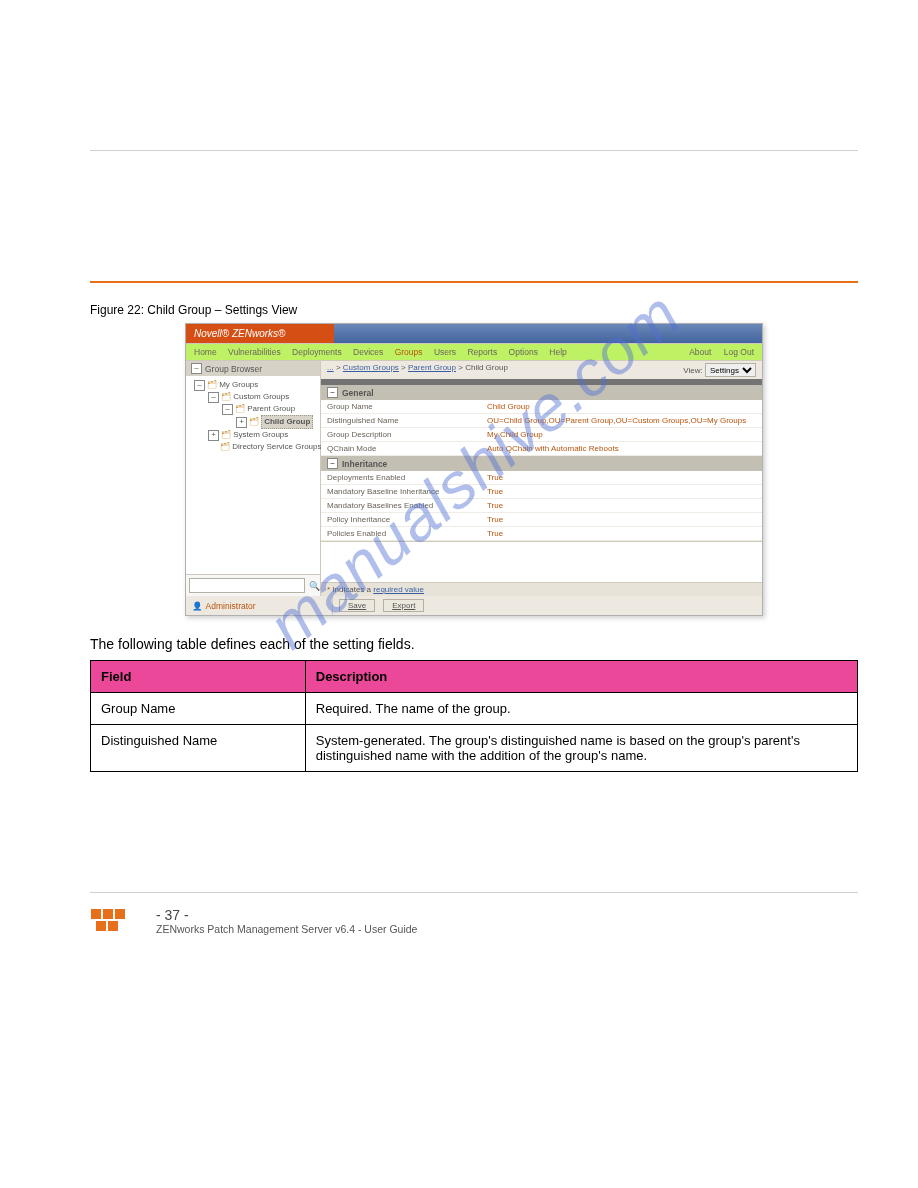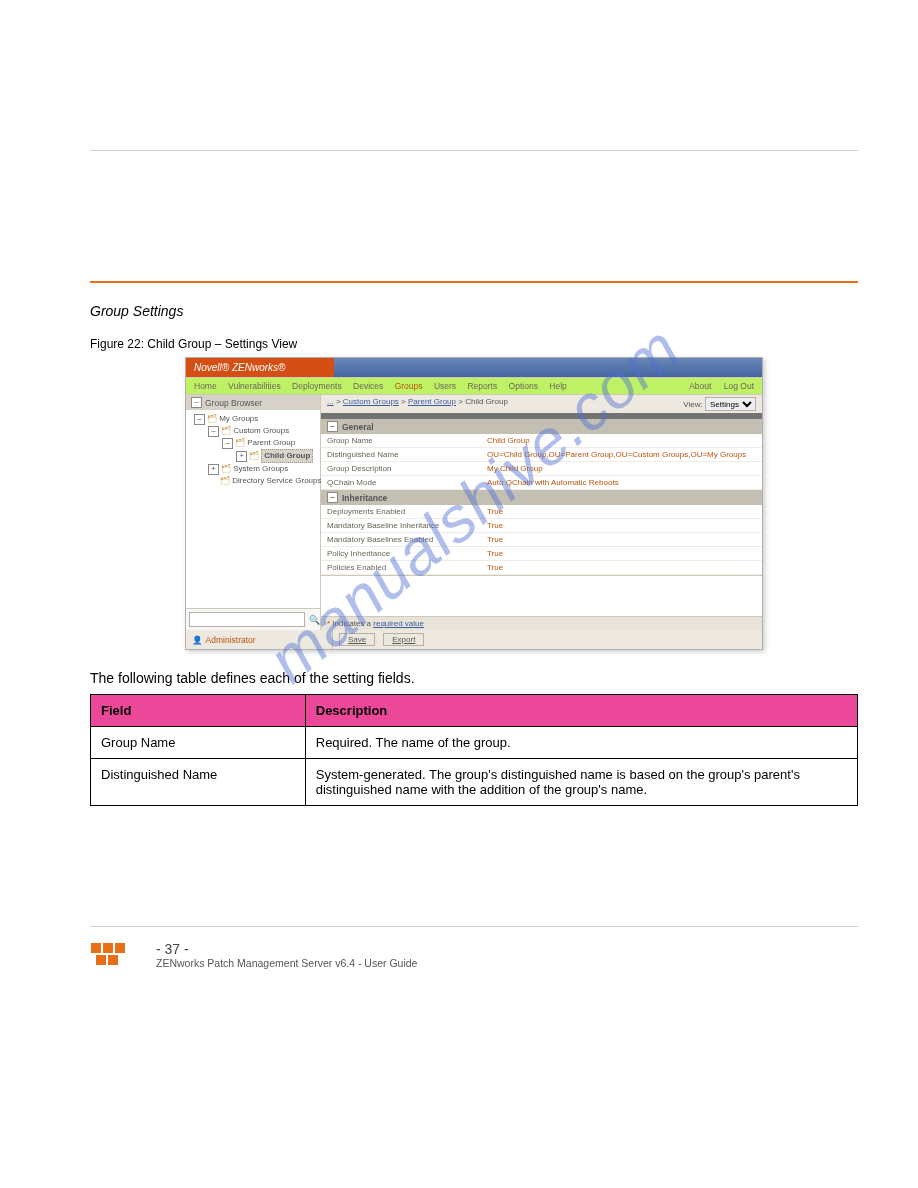--- a/index.html
+++ b/index.html
@@ -172,21 +172,20 @@
   .pgfoot .ptxt { flex:1; }
   .pgfoot .pno { font-size:14px; color:#444; }
 </style>
 </head>
 <body>
 
 <div class="page">
   <hr class="top-rule">
   <hr class="orange-rule">
 
-  <p class="intro">Group Settings</p>
 
   <p class="figure-label">Figure 22: Child Group – Settings View</p>
 
   <div class="screenshot">
     <div class="watermark">manualshive.com</div>
 
     <div class="ss-topbar">
       <div class="ss-brand">Novell® ZENworks®</div>
       <div class="ss-bluearea"></div>
     </div>

